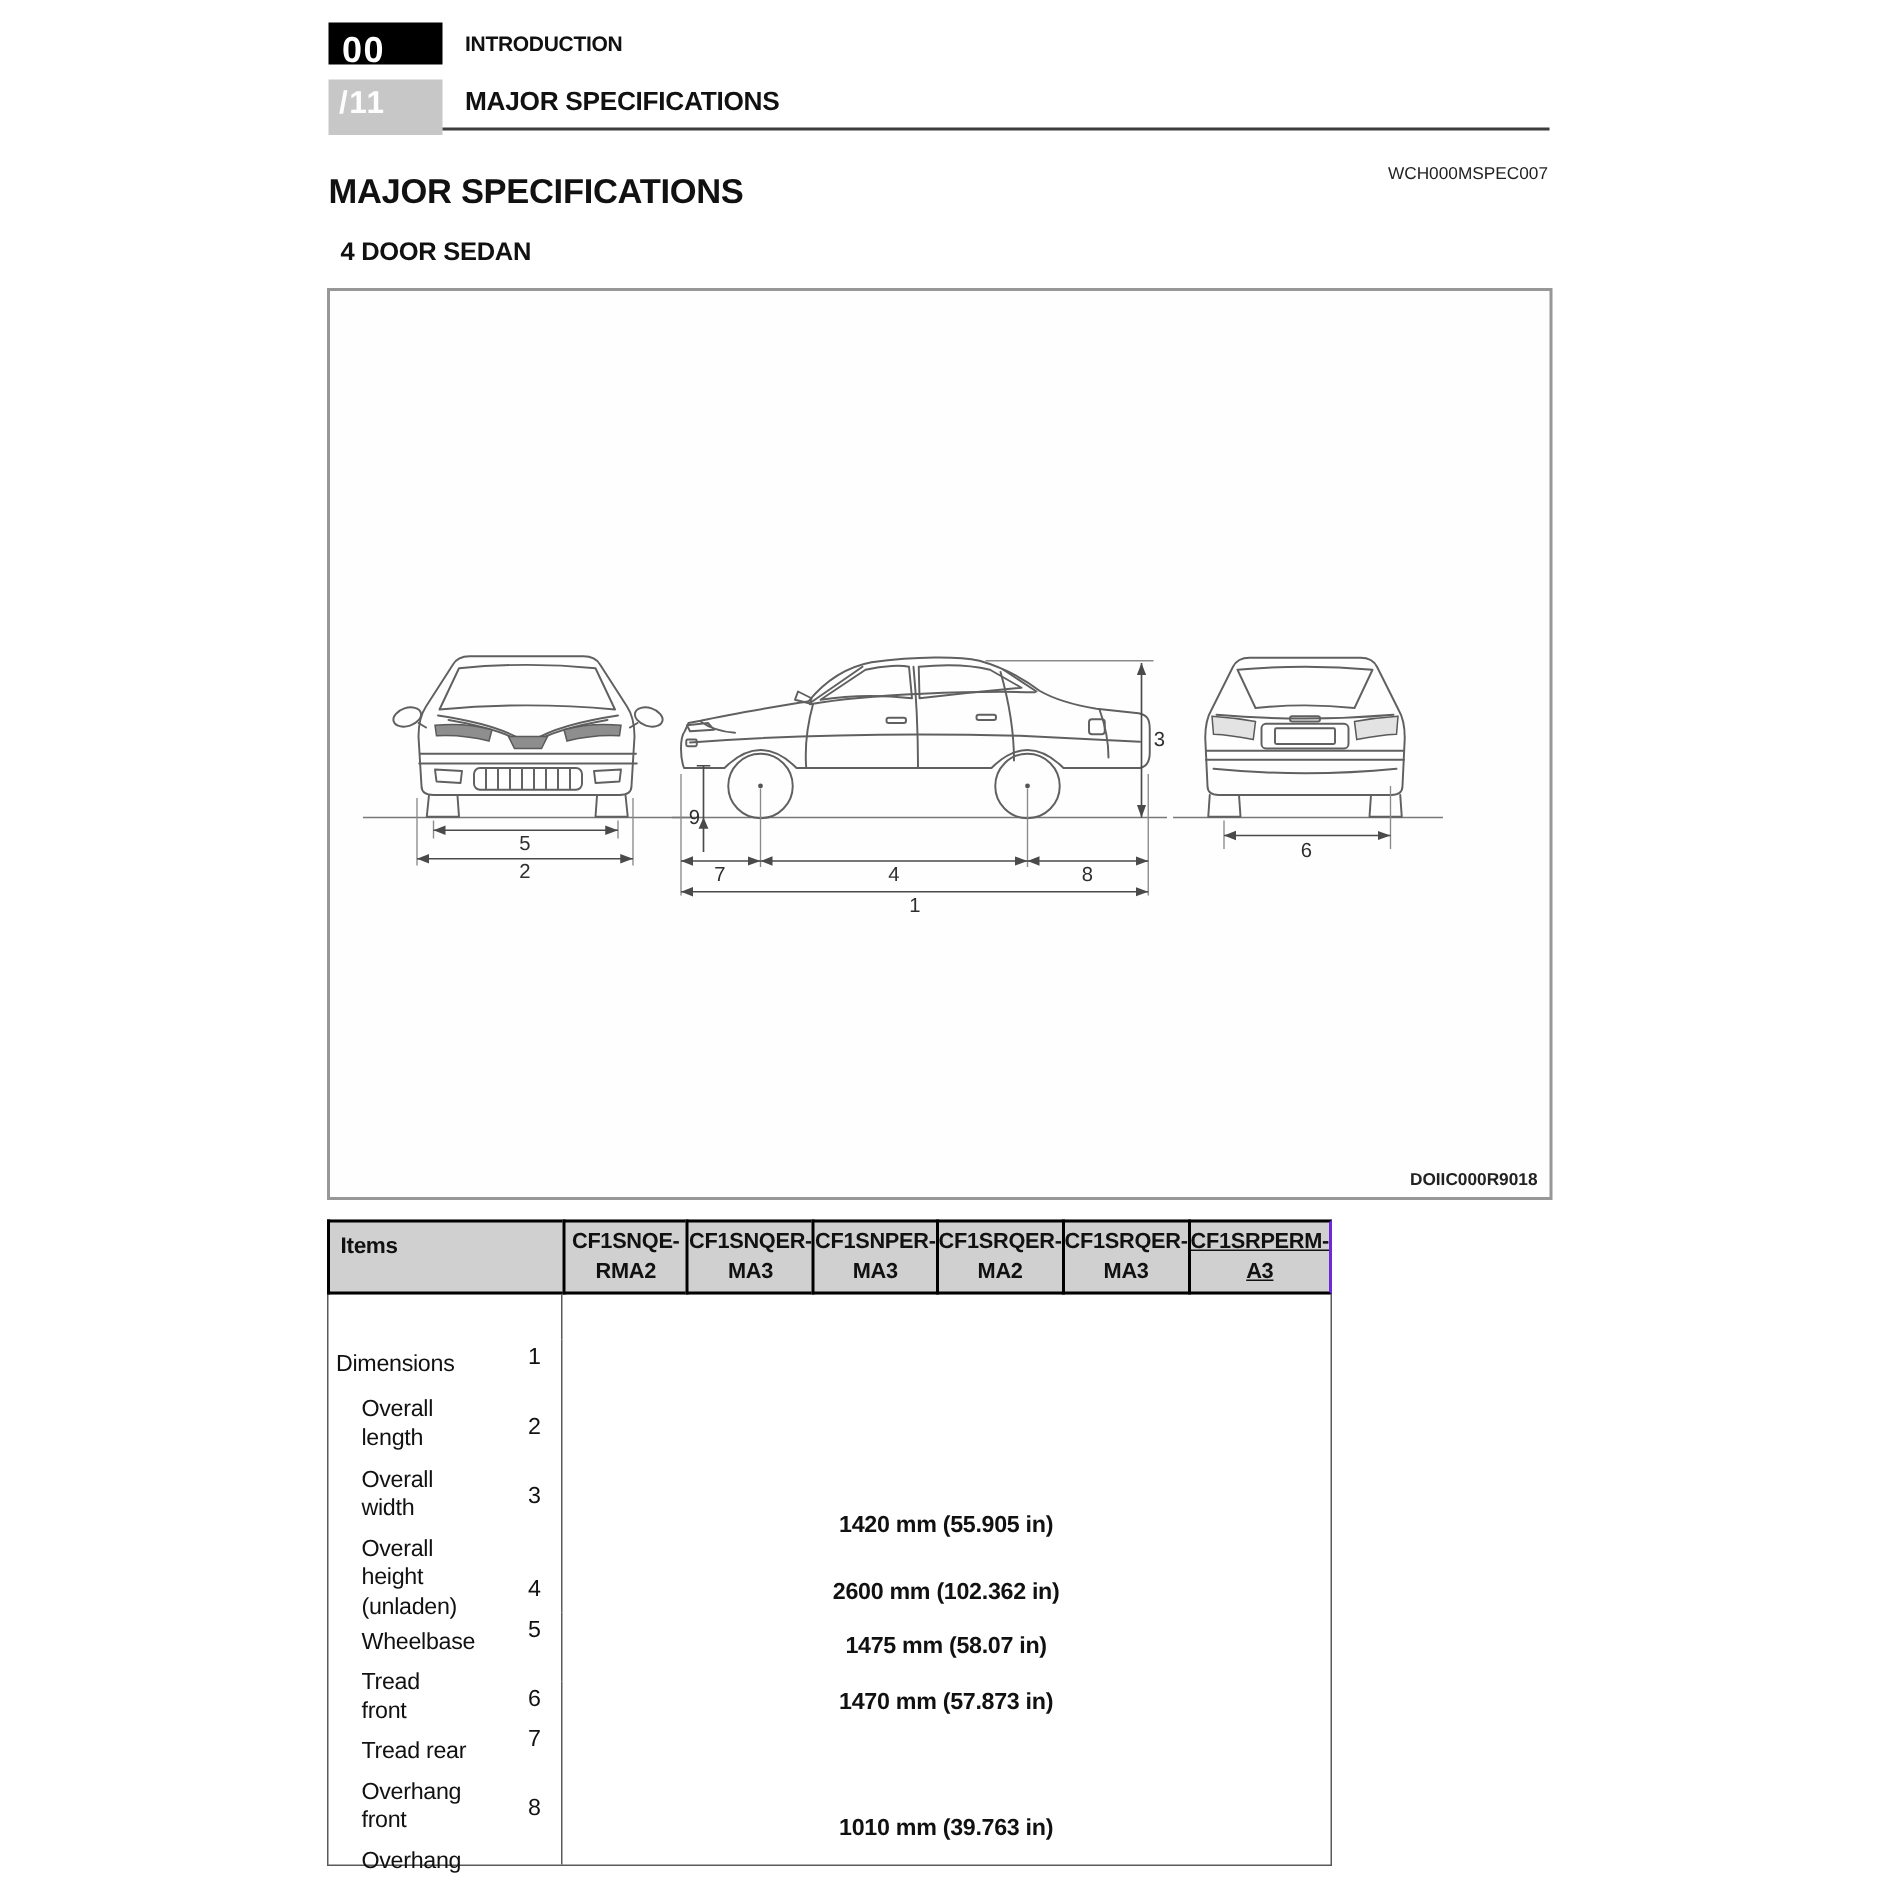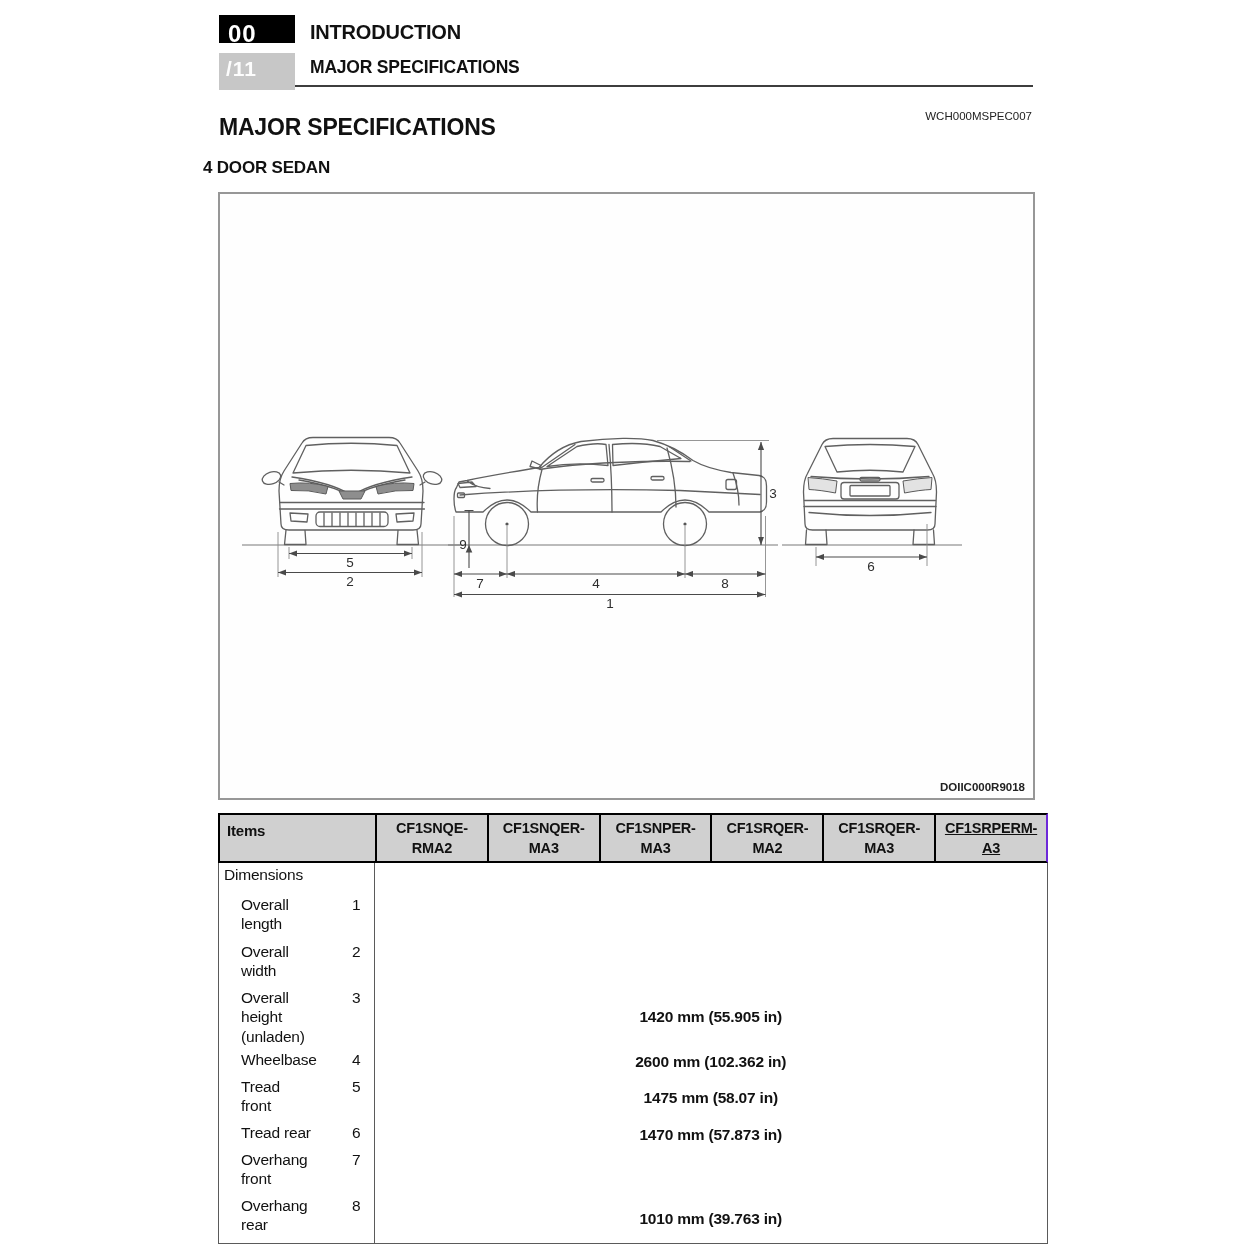--- a/index.html
+++ b/index.html
@@ -12,60 +12,60 @@
   .chap-box {
     position:absolute; left:219px; top:15px; width:76px; height:28px;
     background:#000; color:#fff; font-weight:bold; font-size:24px;
     line-height:38px; padding-left:9px; box-sizing:border-box; letter-spacing:1px;
   }
   .page-box {
     position:absolute; left:219px; top:53px; width:76px; height:37px;
     background:#c7c7c7; color:#fdfdfd; font-weight:bold; font-size:21px;
     line-height:32px; padding-left:7px; box-sizing:border-box; letter-spacing:1px;
   }
-  .head-title { position:absolute; left:310px; top:21px; font-size:20px; font-weight:bold; }
+  .head-title { position:absolute; left:310px; top:21px; font-size:14px; font-weight:bold; }
   .head-subtitle { position:absolute; left:310px; top:57px; font-size:17.5px; font-weight:bold; }
   .head-rule { position:absolute; left:295px; top:85px; width:738px; height:2px; background:#3d3d3d; }
   
   .section-title { position:absolute; left:219px; top:114px; font-size:23px; font-weight:bold; }
   .doc-code { position:absolute; left:830px; top:110px; width:202px; text-align:right; font-size:11.5px; color:#222; letter-spacing:0; }
-  .subsection-title { position:absolute; left:203px; top:158px; font-size:17px; font-weight:bold; }
+  .subsection-title { position:absolute; left:227px; top:158px; font-size:17px; font-weight:bold; }
   
   .figure-box {
     position:absolute; left:218px; top:192px; width:817px; height:608px;
     border:2px solid #979797; box-sizing:border-box; background:#fefefe;
   }
   .figure-code { position:absolute; right:8px; bottom:5px; font-size:11.5px; font-weight:bold; color:#222; letter-spacing:0; }
   .car-diagram { position:absolute; left:0; top:0; }
   .car-diagram .car   { stroke:#606060; stroke-width:1.3; fill:none; stroke-linejoin:round; stroke-linecap:round; }
   .car-diagram .fillg { stroke:#5a5a5a; stroke-width:1; fill:#8e8e8e; }
   .car-diagram .filll { stroke:#5a5a5a; stroke-width:1; fill:#e3e3e3; }
   .car-diagram .ground{ stroke:#787878; stroke-width:1.1; }
   .car-diagram .ext   { stroke:#8a8a8a; stroke-width:0.9; fill:none; }
   .car-diagram .dim   { stroke:#4a4a4a; stroke-width:1.1; fill:none; }
   .car-diagram .dimlbl{ font-family:"Liberation Sans","DejaVu Sans",sans-serif; font-size:13.5px; fill:#2e2e2e; text-anchor:middle; letter-spacing:0; }
   
-  .spec-table { position:absolute; left:218px; top:813px; width:830px; box-sizing:border-box; font-size:15.5px; }
+  .spec-table { position:absolute; left:218px; top:813px; width:670px; box-sizing:border-box; font-size:15.5px; }
   .thead { display:flex; height:50px; }
   .th {
     background:#d0d0d0; border:2px solid #000; border-right:none; box-sizing:border-box;
     display:flex; flex-direction:column; justify-content:center; align-items:center;
     text-align:center; font-weight:bold; font-size:14.5px; line-height:1.4;
   }
   .th:last-child { border-right:2px solid #6d28d9;text-decoration:underline; }
   .items-th { width:157px; flex:none; align-items:flex-start; justify-content:flex-start; padding:5px 0 0 7px; font-size:15px; }
   .model-th { flex:1;text-align:right; }
   .tbody { border:1.5px solid #5a5a5a; border-top:none; box-sizing:border-box; }
   .trow { display:flex; }
   .items-cell {
     width:155.5px; flex:none; border-right:1.5px solid #5a5a5a; box-sizing:border-box;
     display:flex; align-items:flex-start; padding:2px 13px 0 22px; line-height:1.25;
   }
   .group-row .items-cell { padding-left:5px; }
-  .item-name { flex:1; white-space:pre-line; }
+  .item-name { flex:1; white-space:pre-line;margin-top:35px; }
   .item-ref  { text-align:right; }
   .value-cell { flex:1; display:flex; align-items:center; justify-content:center; font-weight:bold; }
 </style>
 </head>
 <body>
 
 <div class="page">
 
   <div class="chap-box">
     <span>00</span>

